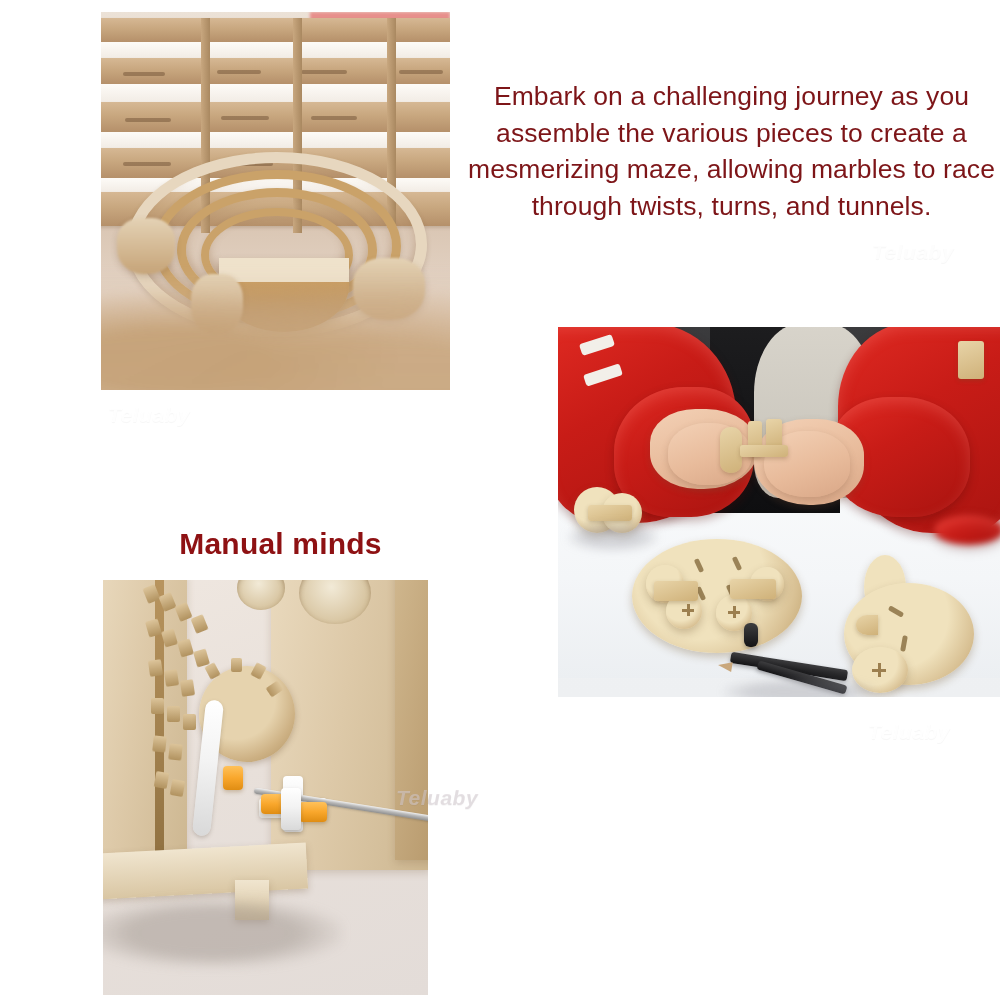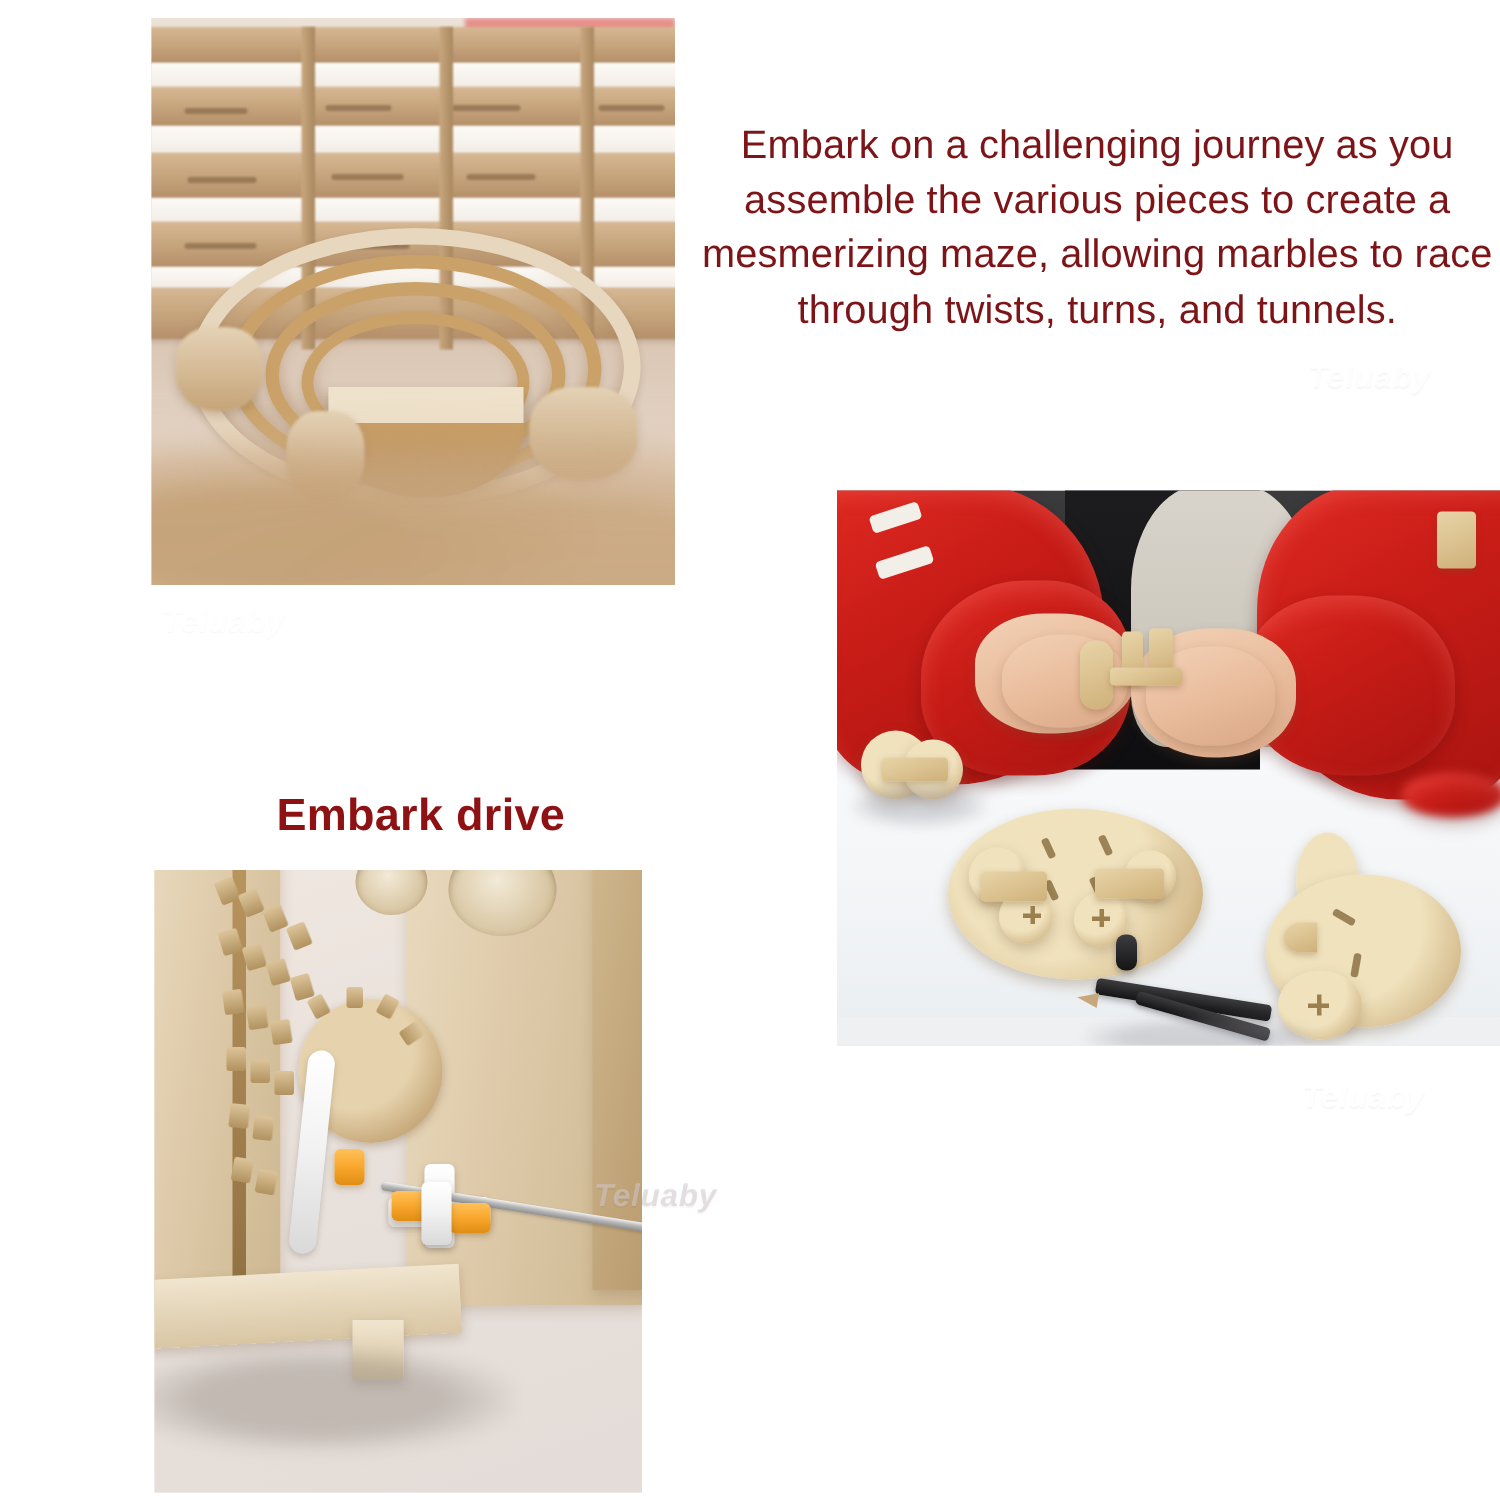--- a/index.html
+++ b/index.html
@@ -370,21 +370,21 @@
     <div class="ca-pencil-tip" style="left:160px;top:334px;transform:rotate(9deg);"></div>
     <div class="ca-pencil" style="left:186px;top:296px;width:14px;height:24px;border-radius:6px;"></div>
     <div class="ca-pencil" style="left:198px;top:346px;width:92px;height:9px;transform:rotate(16deg);"></div>
     <div class="ca-soft-shadow" style="left:166px;top:352px;width:150px;height:26px;"></div>
 
     <div class="ca-jacket" style="left:376px;top:188px;width:70px;height:30px;border-radius:50%;filter:blur(3px);"></div>
   </div>
 
   <div class="body-text" id="intro-text">Embark on a challenging journey as you assemble the various pieces to create a mesmerizing maze, allowing marbles to race through twists, turns, and tunnels.</div>
 
-  <div class="section-heading" id="manual-drive-heading">Embark drive</div>
+  <div class="section-heading" id="manual-drive-heading">Manual minds</div>
 
 
   <div class="watermark" id="wm-1">Teluaby</div>
   <div class="watermark on-light" id="wm-2">Teluaby</div>
   <div class="watermark on-light" id="wm-3">Teluaby</div>
   <div class="watermark on-paper" id="wm-4">Teluaby</div>
 
 </div>
 
 </body></html>

